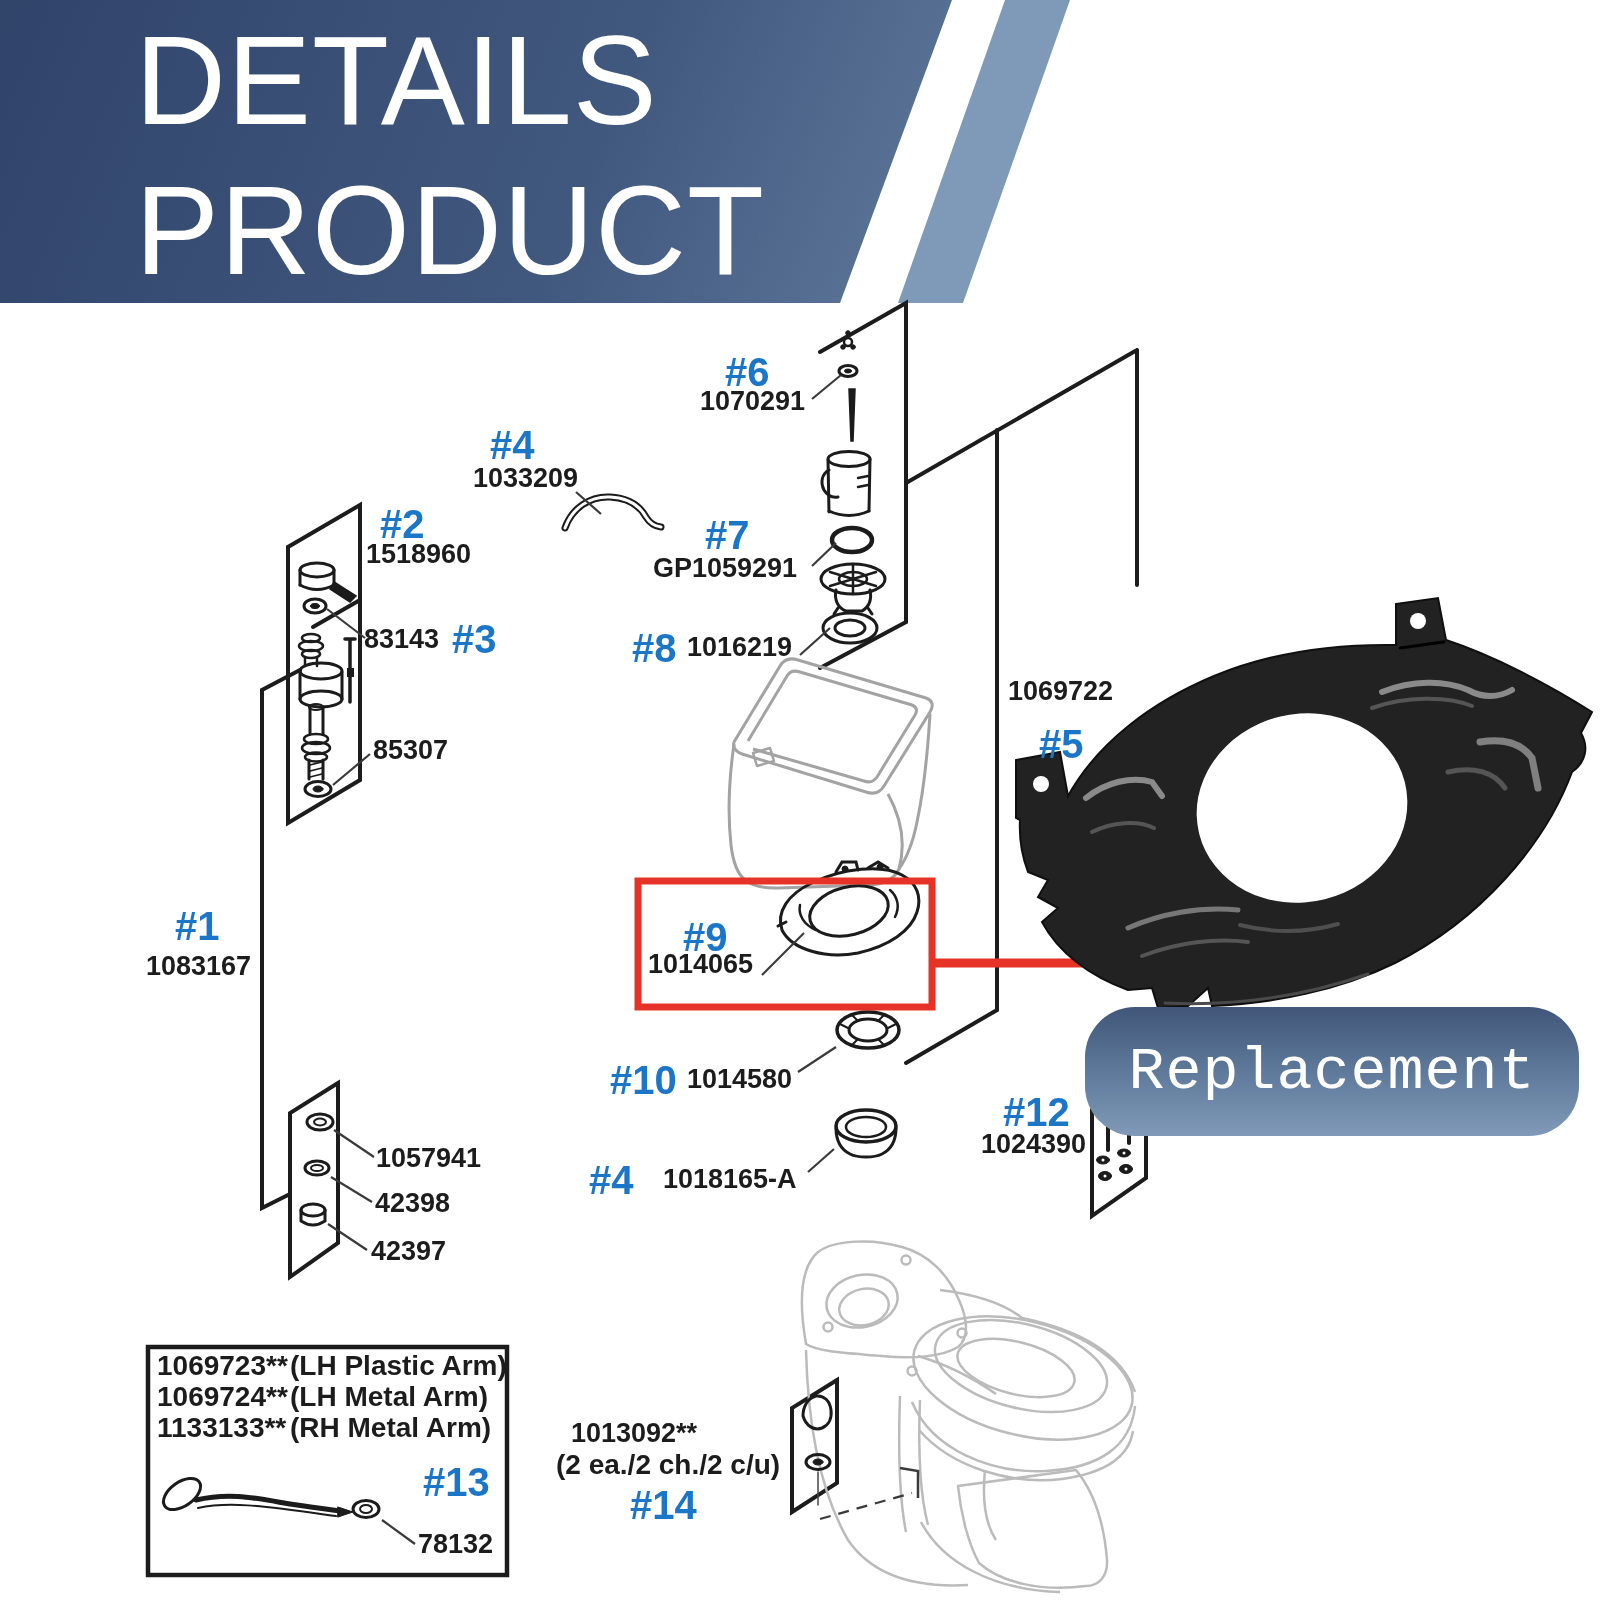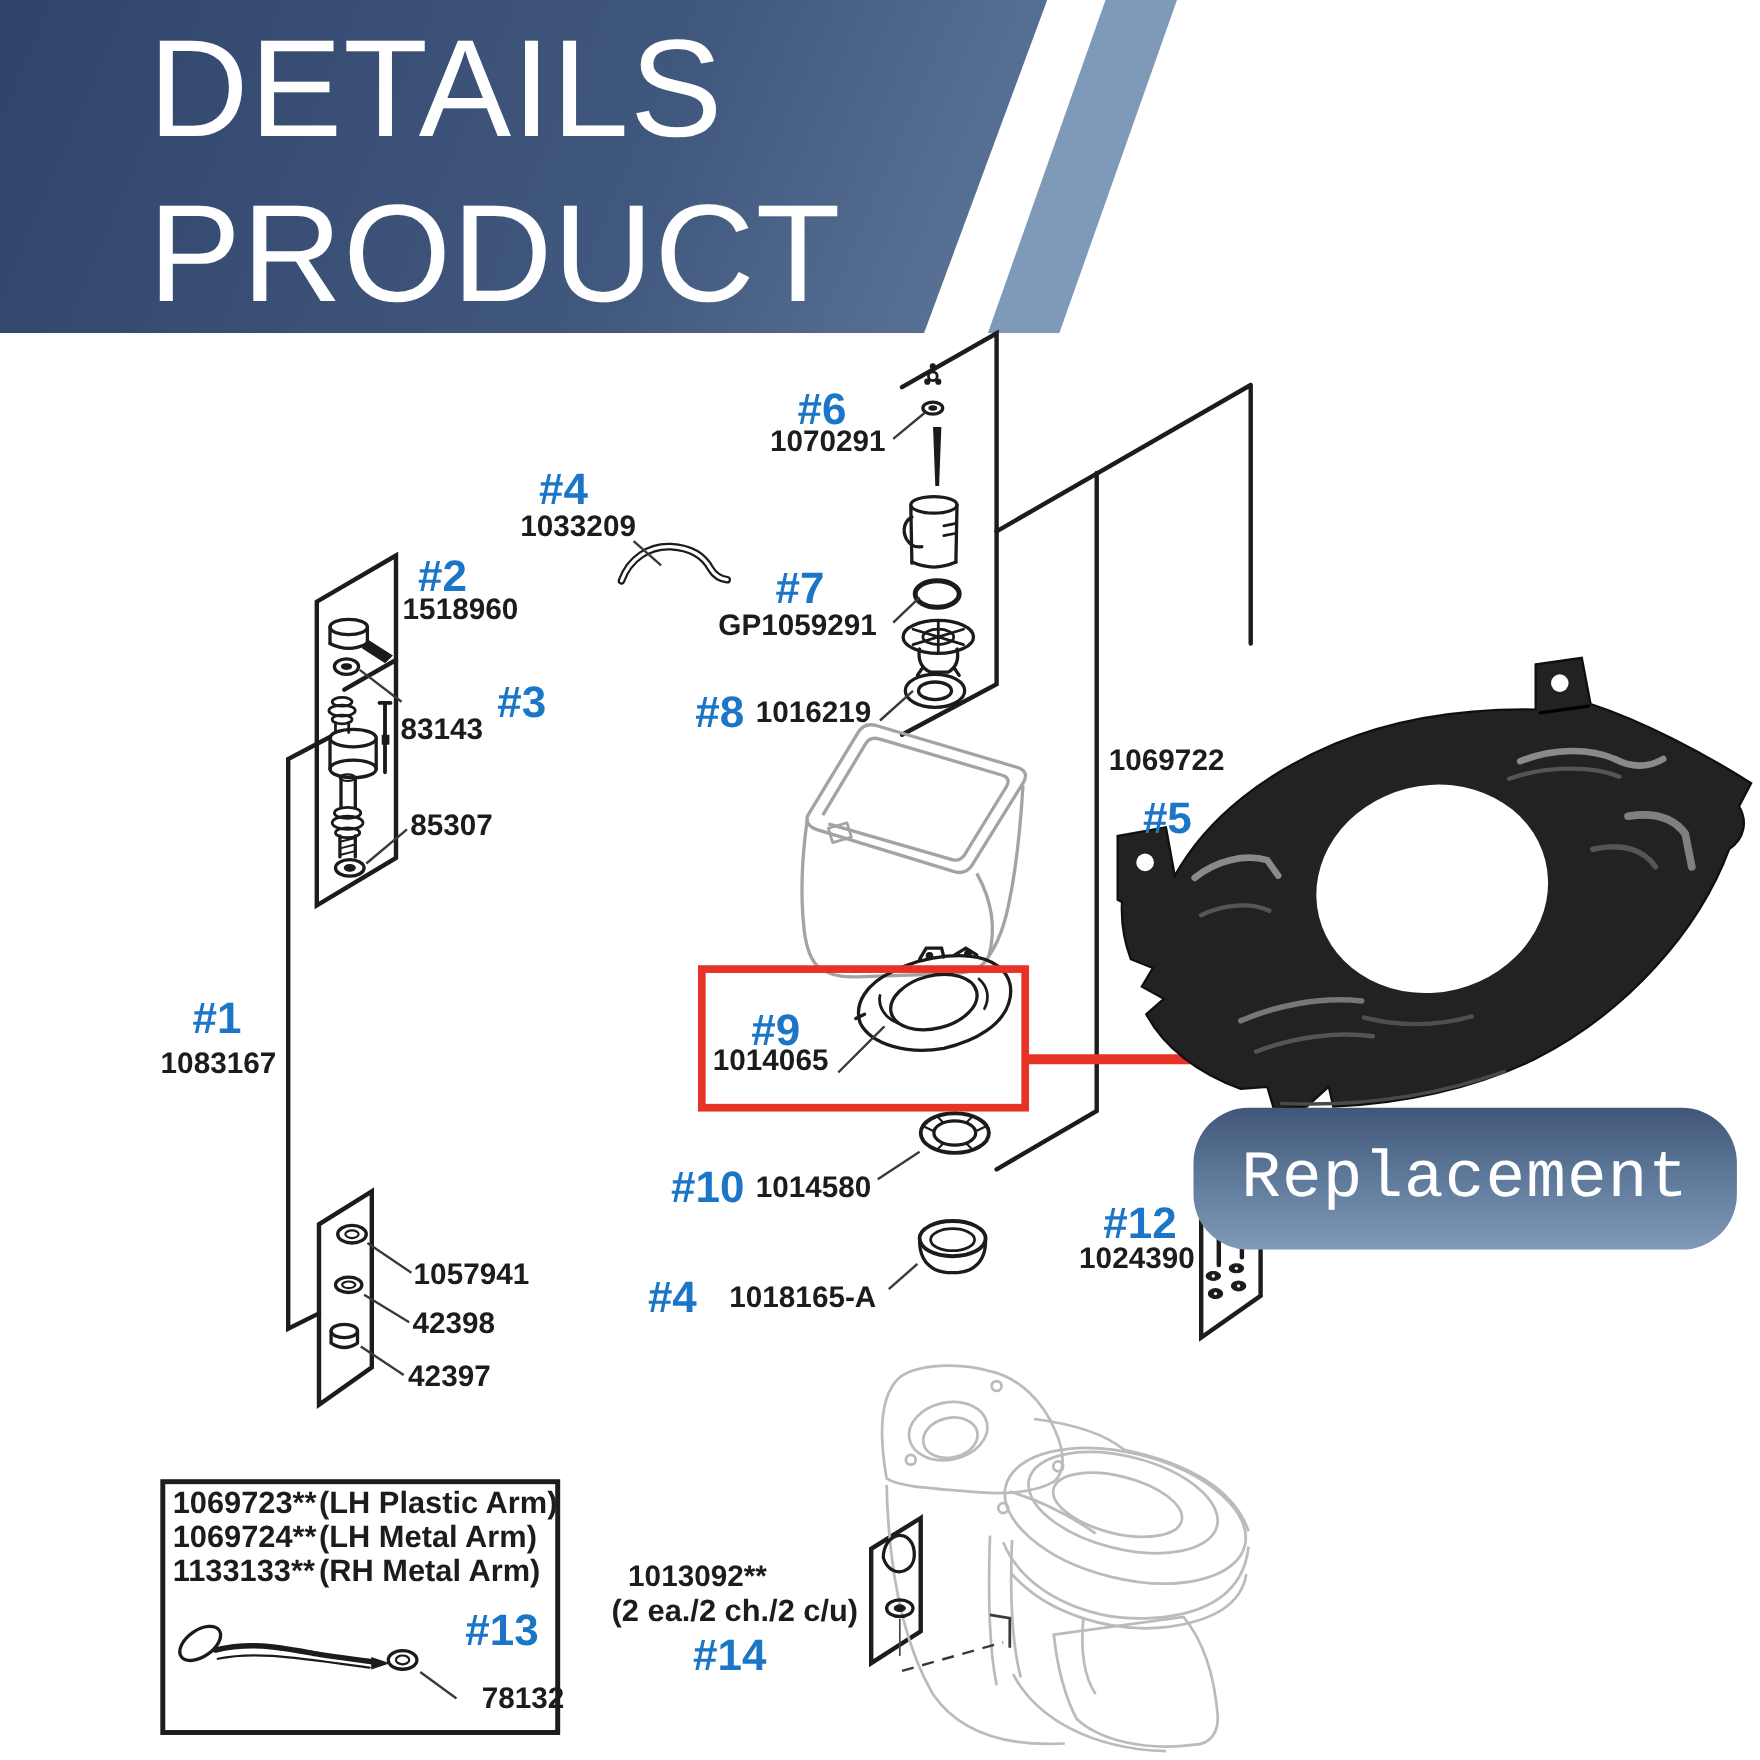--- a/index.html
+++ b/index.html
@@ -257,21 +257,21 @@
       </g>
     </g>
   </svg>
 
   <div class="tag" style="left:175px;top:906px;">#1</div>
   <div class="num" style="left:146px;top:953px;">1083167</div>
 
   <div class="tag" style="left:380px;top:504px;">#2</div>
   <div class="num" style="left:366px;top:541px;">1518960</div>
 
-  <div class="num" style="left:364px;top:626px;margin-top:24px;">83143</div>
+  <div class="num" style="left:364px;top:626px;">83143</div>
   <div class="tag" style="left:452px;top:619px;">#3</div>
 
   <div class="tag" style="left:490px;top:425px;">#4</div>
   <div class="num" style="left:473px;top:465px;">1033209</div>
 
   <div class="num" style="left:1008px;top:678px;">1069722</div>
   <div class="tag" style="left:1039px;top:724px;">#5</div>
 
   <div class="tag" style="left:725px;top:352px;">#6</div>
   <div class="num" style="left:700px;top:388px;">1070291</div>
@@ -299,21 +299,21 @@
   <div class="num" style="left:375px;top:1190px;">42398</div>
   <div class="num" style="left:371px;top:1238px;">42397</div>
 
   <div class="num sm" style="left:157px;top:1352px;">1069723**</div>
   <div class="num sm" style="left:290px;top:1352px;">(LH Plastic Arm)</div>
   <div class="num sm" style="left:157px;top:1383px;">1069724**</div>
   <div class="num sm" style="left:290px;top:1383px;">(LH Metal Arm)</div>
   <div class="num sm" style="left:157px;top:1414px;">1133133**</div>
   <div class="num sm" style="left:290px;top:1414px;">(RH Metal Arm)</div>
   <div class="tag" style="left:423px;top:1462px;">#13</div>
-  <div class="num" style="left:438px;top:1531px;">78132</div>
+  <div class="num" style="left:418px;top:1531px;">78132</div>
 
   <div class="num" style="left:571px;top:1420px;">1013092**</div>
   <div class="num sm" style="left:556px;top:1451px;font-weight:700;">(2 ea./2 ch./2 c/u)</div>
   <div class="tag" style="left:630px;top:1485px;">#14</div>
 
   <div class="pill">
     <span>Replacement</span>
   </div>
 
 </div>

